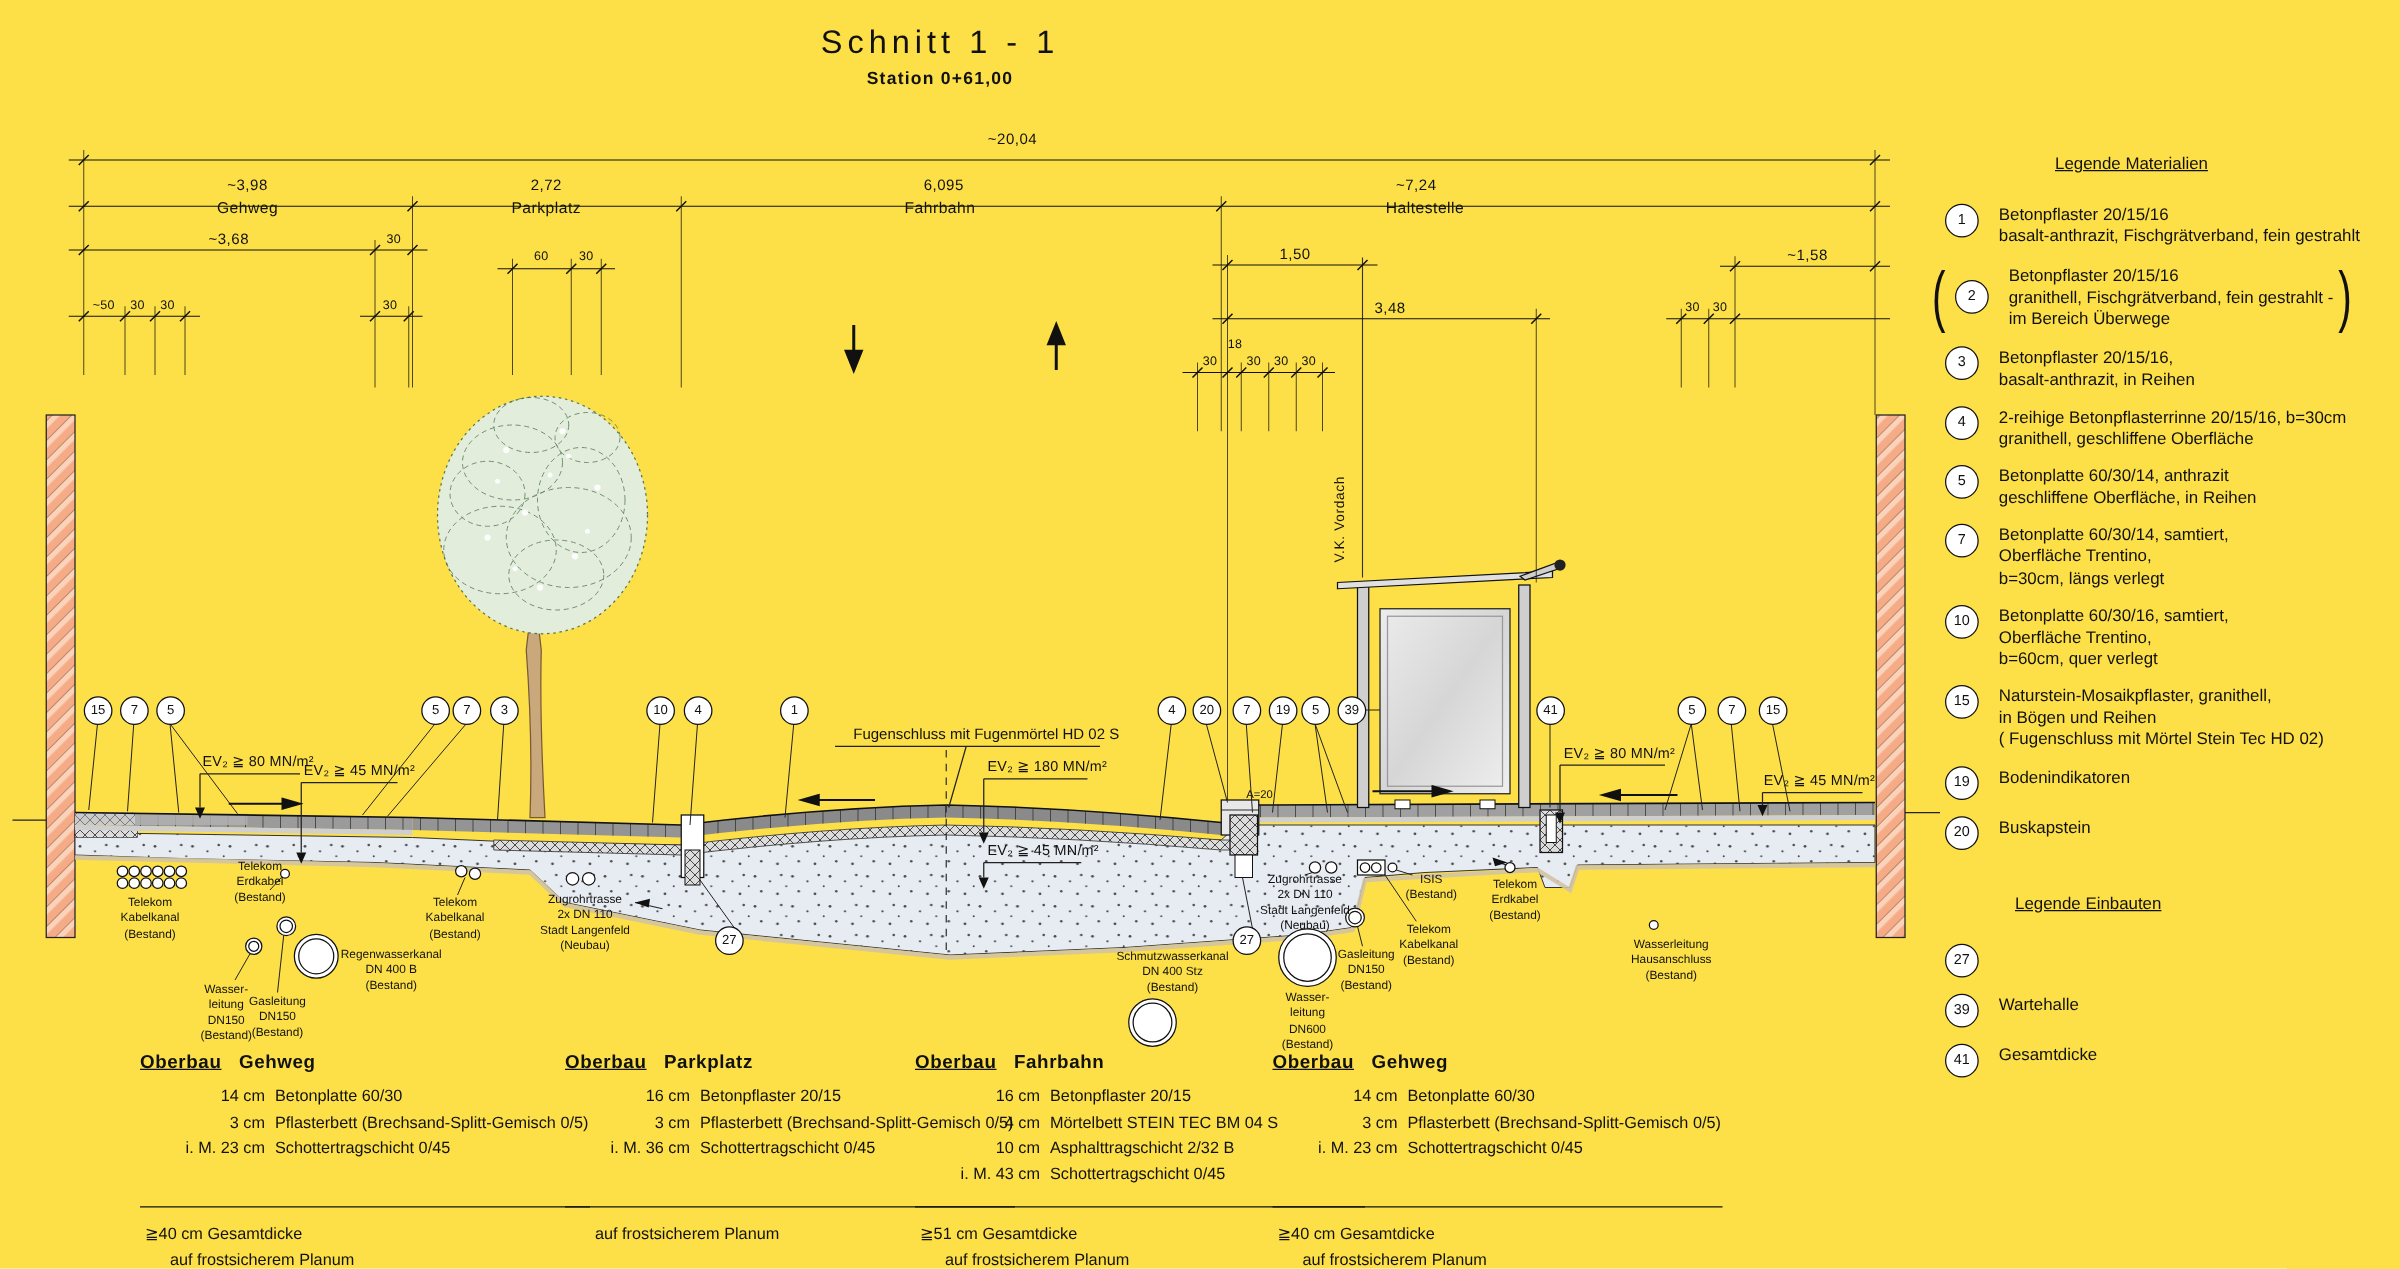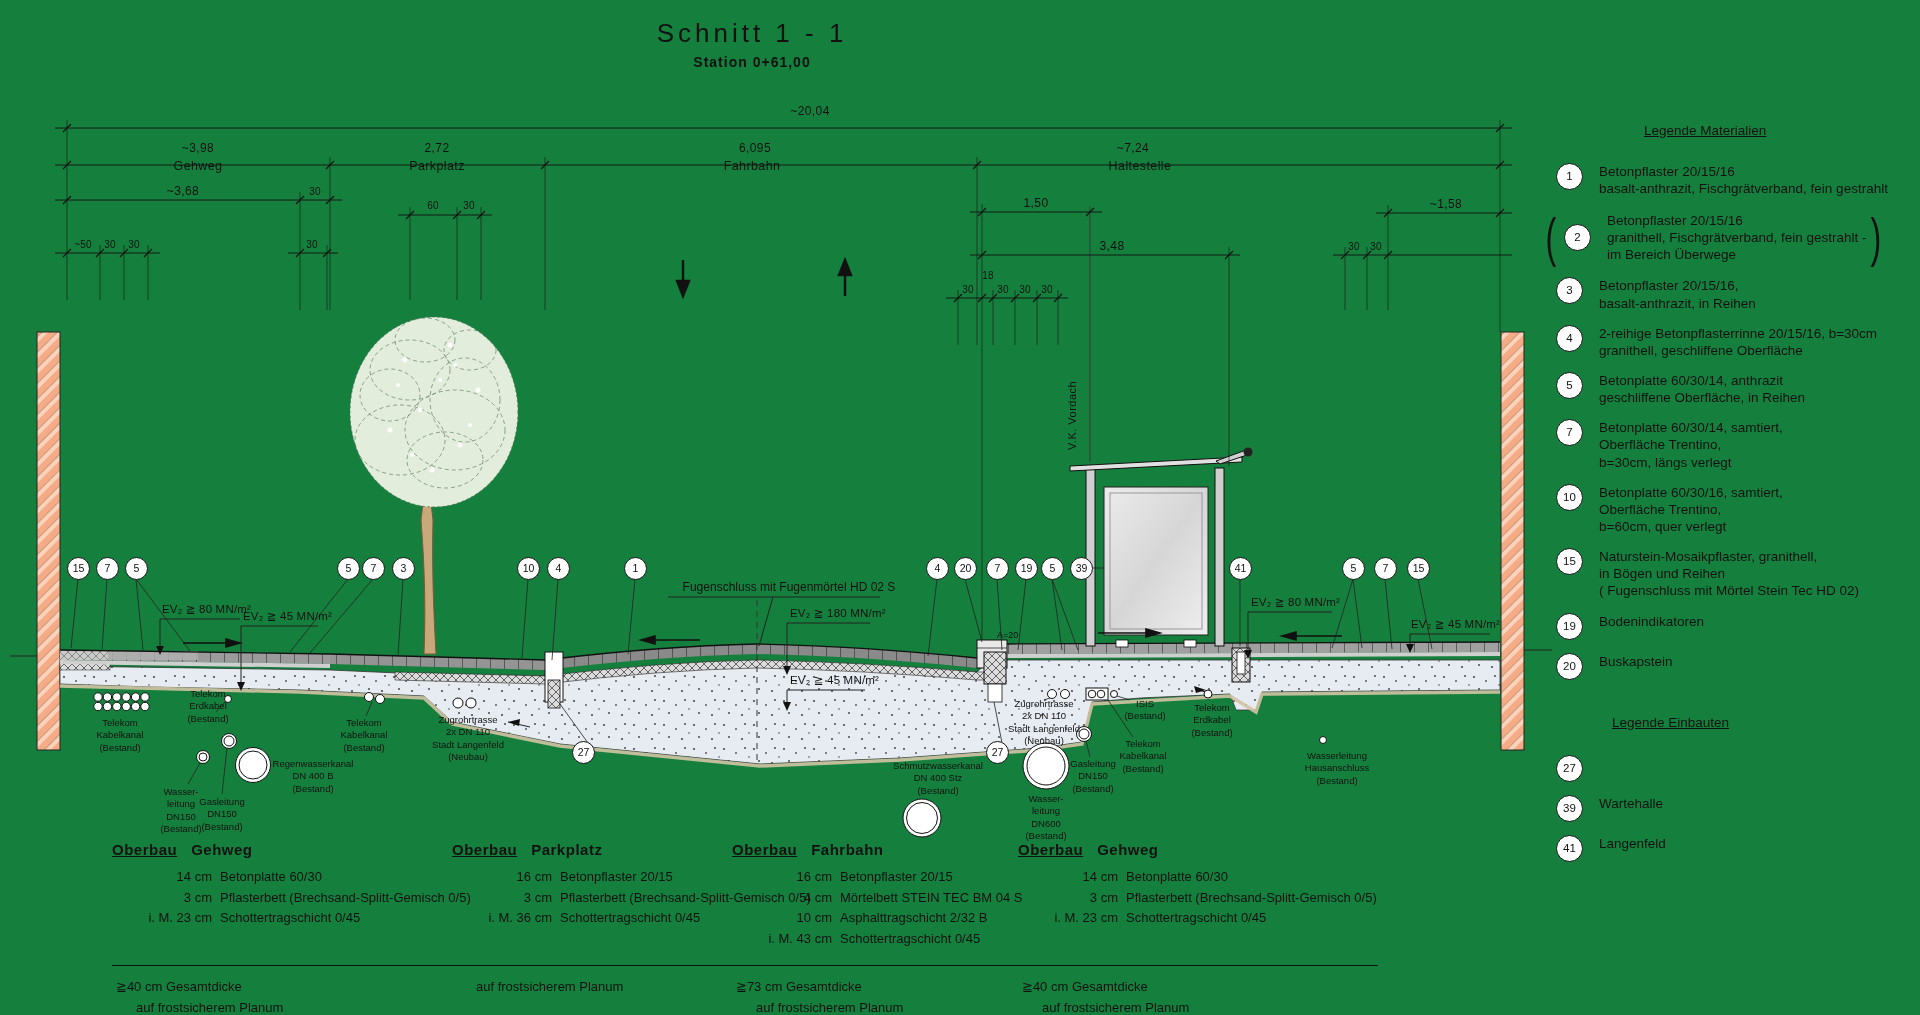--- a/index.html
+++ b/index.html
@@ -1,16 +1,16 @@
 <!DOCTYPE html>
 <html><head>
 <meta charset="utf-8">
 <style>
   html,body{margin:0;padding:0;background:#fff;}
-  #stage{position:relative;width:1920px;height:1015px;background:#15803d;overflow:hidden;
+  #stage{position:relative;width:1920px;height:1015px;background:#fde047;overflow:hidden;
          font-family:"Liberation Sans",sans-serif;color:#111;}
   svg{position:absolute;left:0;top:0;}
   .abs{position:absolute;}
   .ctr{transform:translateX(-50%);white-space:nowrap;}
   .title{font-size:26px;letter-spacing:4px;font-weight:500;}
   .subtitle{font-size:14px;font-weight:bold;letter-spacing:1px;}
   .dl{font-size:12px;letter-spacing:.4px;}
   .dls{font-size:10px;letter-spacing:.2px;}
   .nm{font-size:12.5px;letter-spacing:.4px;}
   .ev{font-size:11.5px;letter-spacing:.2px;white-space:nowrap;}
@@ -463,21 +463,21 @@
     <div class="ob-row">
           <span class="ob-q">10 cm</span>
           <span>Asphalttragschicht 2/32 B</span>
         </div>
     <div class="ob-row">
           <span class="ob-q">i. M. 43 cm</span>
           <span>Schottertragschicht 0/45</span>
         </div>
   </div>
   <div class="ob-rule"></div>
-  <div class="ob-total">≧73 cm Gesamtdicke</div>
+  <div class="ob-total">≧51 cm Gesamtdicke</div>
   <div class="ob-planum">auf frostsicherem Planum</div>
 </div>
 
 <div class="ob" style="left:1018px;top:841px">
   <div class="ob-title"><span class="ob-word">Oberbau</span><span>Gehweg</span></div>
   <div class="ob-rows">
     <div class="ob-row">
           <span class="ob-q">14 cm</span>
           <span>Betonplatte 60/30</span>
         </div>
@@ -559,17 +559,17 @@
 
   <div class="lg-item">
     <div class="lg-num">27</div>
   </div>
   <div class="lg-item">
     <div class="lg-num">39</div>
     <div class="lg-txt">Wartehalle</div>
   </div>
   <div class="lg-item">
     <div class="lg-num">41</div>
-    <div class="lg-txt">Langenfeld</div>
+    <div class="lg-txt">Gesamtdicke</div>
   </div>
 </div>
 
 </div>
 
 </body></html>

